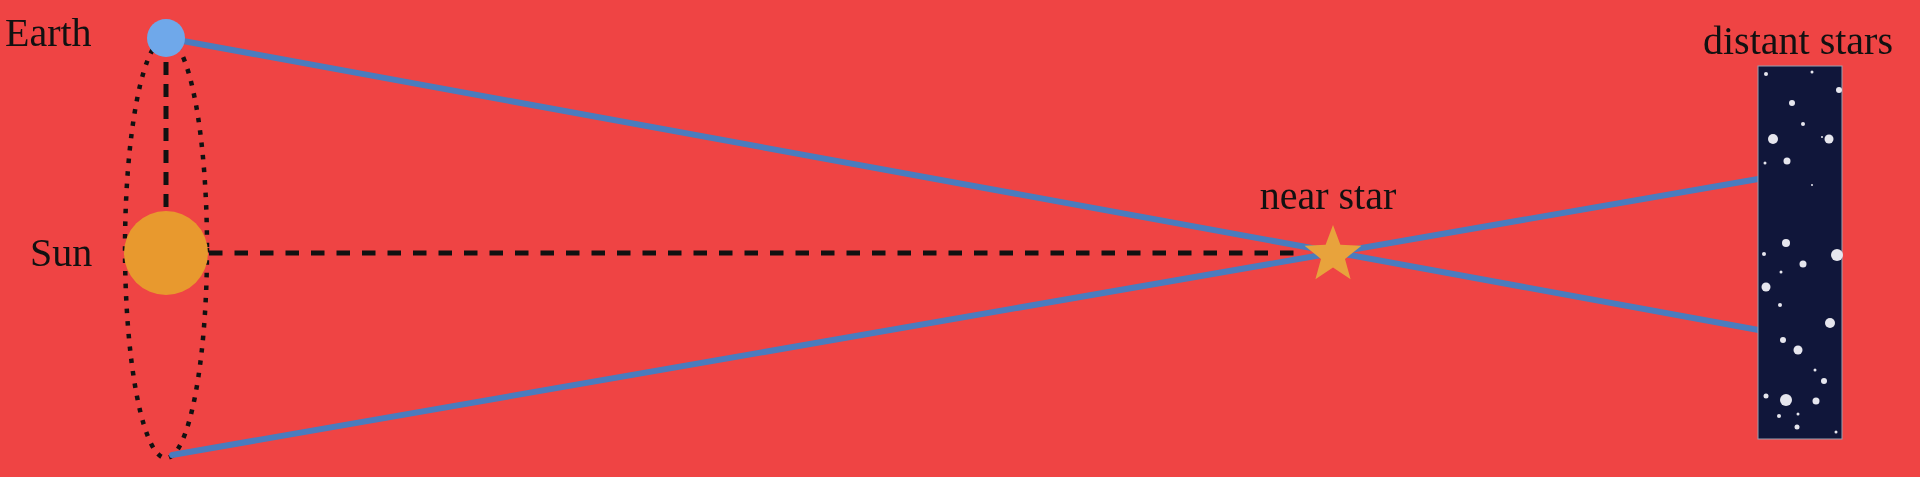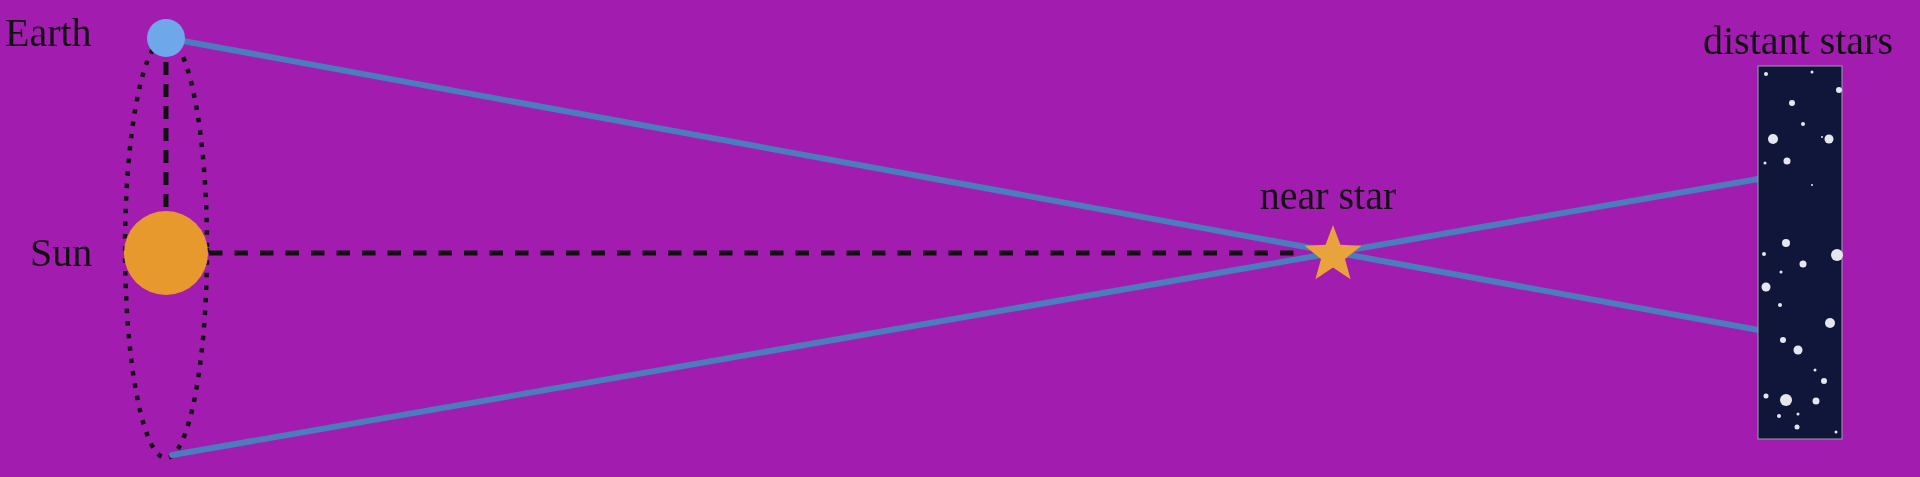--- a/index.html
+++ b/index.html
@@ -4,21 +4,21 @@
 <style>
   html, body {
     margin: 0;
     padding: 0;
     background: #ffffff;
   }
   .canvas {
     position: relative;
     width: 1920px;
     height: 477px;
-    background: #a21caf;
+    background: #ef4444;
     overflow: hidden;
   }
   svg { display: block; }
   .diagram-label {
     font-family: "Liberation Serif", "DejaVu Serif", serif;
     font-size: 40px;
     fill: #111111;
   }
 </style>
 </head>

